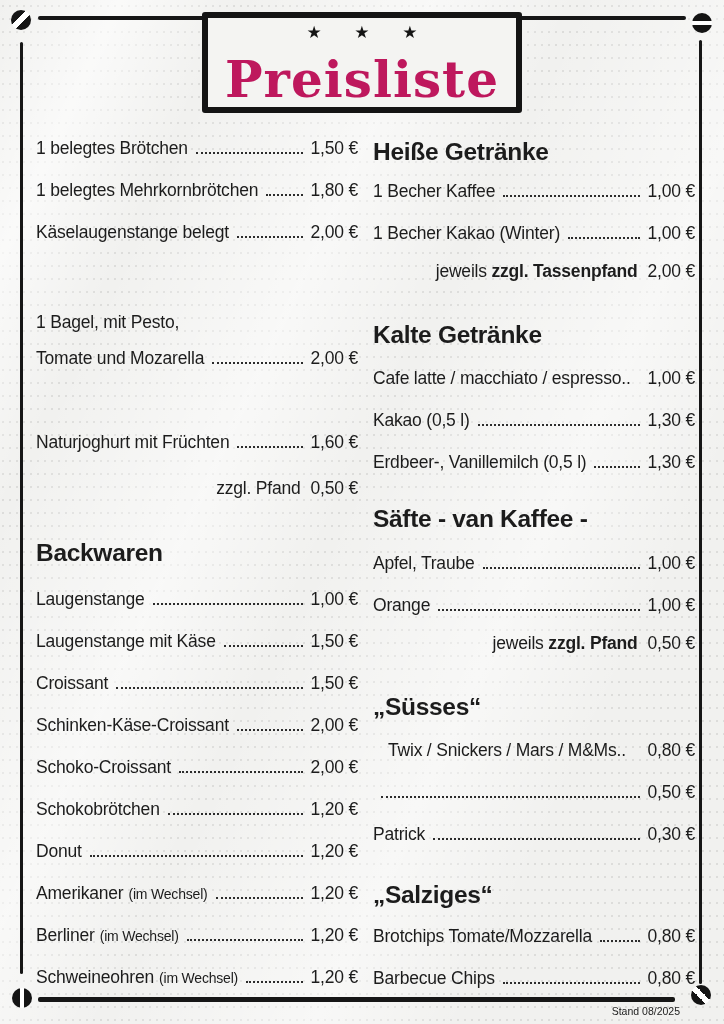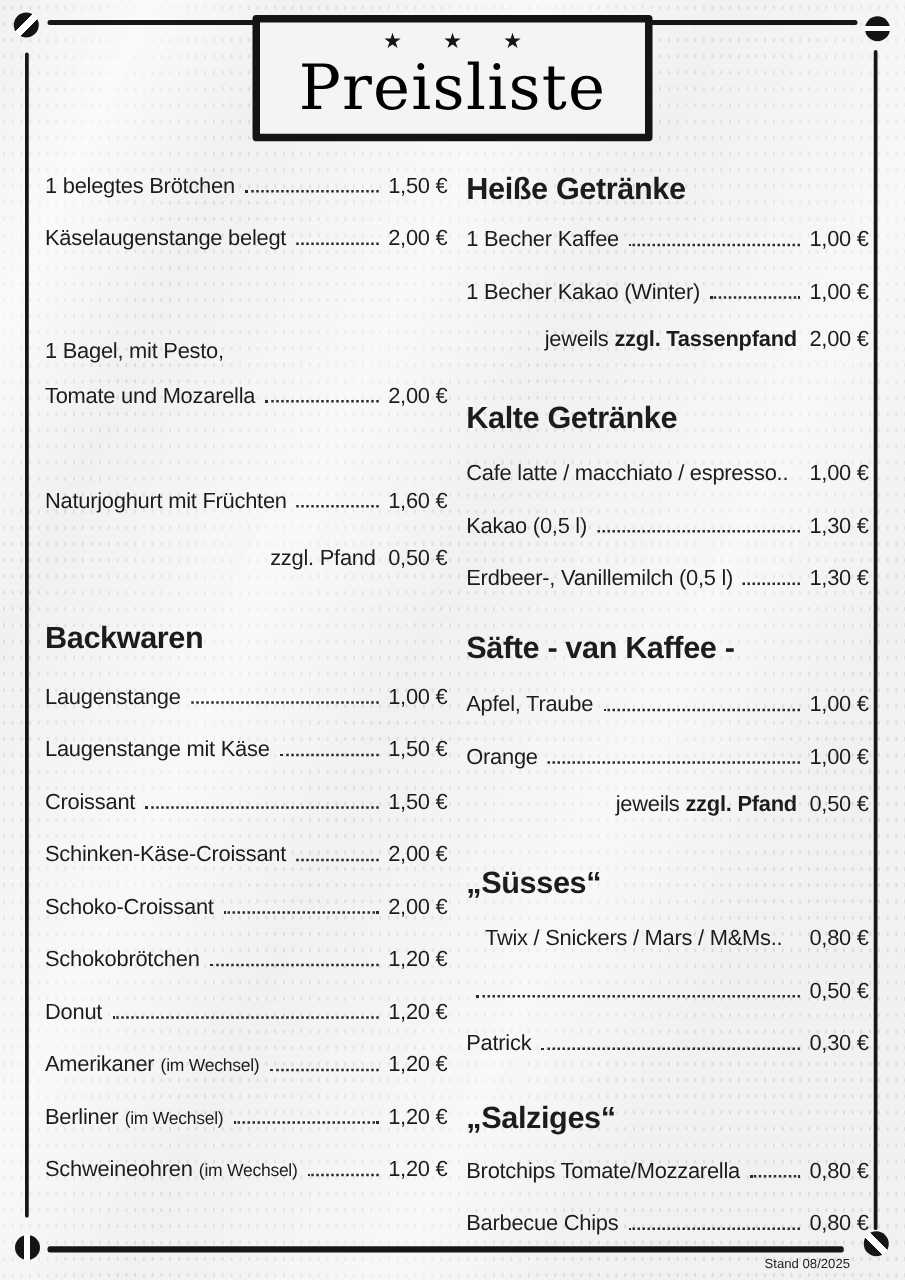--- a/index.html
+++ b/index.html
@@ -31,22 +31,22 @@
   .bean-br { left:691px; top:985px; background:linear-gradient(45deg,#141414 40%,#ffffff 40%,#ffffff 60%,#141414 60%); }
 
   
   .title-box {
     position:absolute; left:202px; top:12px; width:320px; height:101px;
     box-sizing:border-box; border:6px solid #141414; border-radius:3px;
     background:#f4f4f2; z-index:3; text-align:center;
   }
   .title-stars { margin-top:4px; font-size:17px; letter-spacing:14px; padding-left:14px; color:#141414; }
   .title-text  {
-    font-family:"DejaVu Serif", serif; font-weight:400; font-size:50px;
-    line-height:1; margin-top:2px; letter-spacing:1px; color:#000000;
+    font-family:"DejaVu Serif", serif; font-weight:700; font-size:50px;
+    line-height:1; margin-top:12px; letter-spacing:1px; color:#be185d;
   }
 
   
   .col { position:absolute; width:322px; z-index:2; }
   .col-left  { left:36px;  top:127px; }
   .col-right { left:373px; top:130px; }
 
   .row { display:flex; align-items:center; height:42px; font-size:17.5px; letter-spacing:-0.2px; }
   .row .lbl { white-space:nowrap; }
   .suffix { font-size:14px; margin-left:5px; }
@@ -100,20 +100,25 @@
   </div>
 
   <div class="col col-left">
 
     <div class="row">
       <span class="lbl">1 belegtes Brötchen</span>
       <span class="leader"></span>
       <span class="price">1,50 €</span>
     </div>
     <div class="row">
+      <span class="lbl">1 belegtes Mehrkornbrötchen</span>
+      <span class="leader"></span>
+      <span class="price">1,80 €</span>
+    </div>
+    <div class="row">
       <span class="lbl">Käselaugenstange belegt</span>
       <span class="leader"></span>
       <span class="price">2,00 €</span>
     </div>
 
     <div class="row short mt-bagel">
       <span class="lbl">1 Bagel, mit Pesto,</span>
     </div>
     <div class="row short">
       <span class="lbl">Tomate und Mozarella</span>

